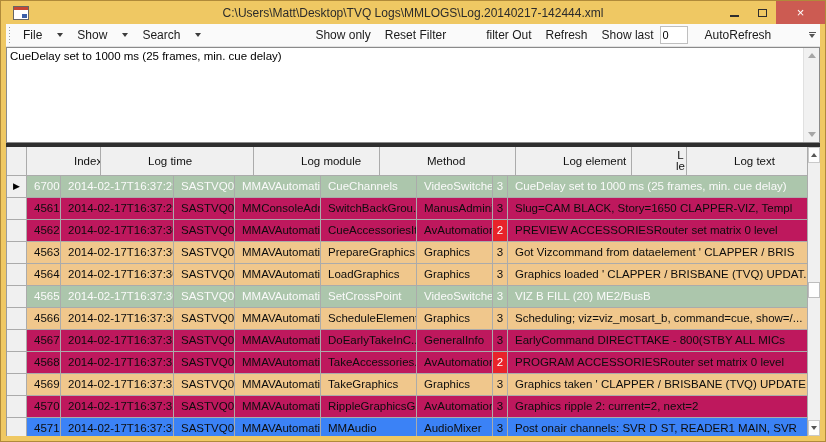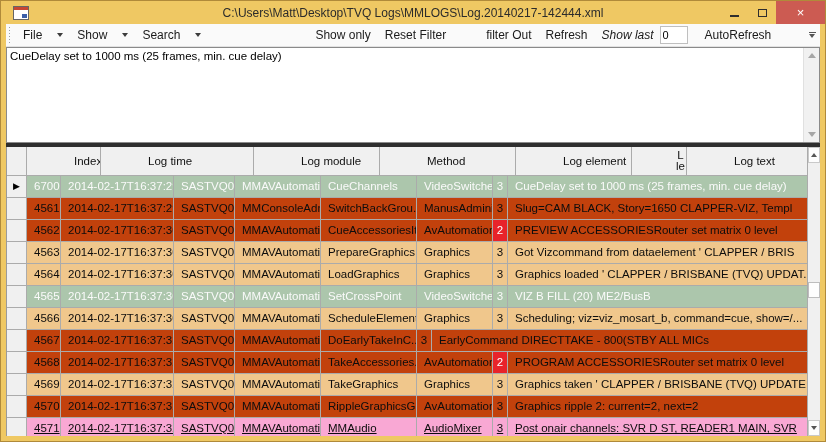--- a/index.html
+++ b/index.html
@@ -44,32 +44,32 @@
   .tri-up{width:0;height:0;border-left:4px solid transparent;border-right:4px solid transparent;border-bottom:5px solid #A6A6A6;}
   .tri-down{width:0;height:0;border-left:4px solid transparent;border-right:4px solid transparent;border-top:5px solid #A6A6A6;}
 
   .splitter{height:4px;flex:none;background:#2E2E2E;}
 
   
   .grid{flex:1;display:flex;overflow:hidden;background:#fff;border-left:1px solid #9a9a9a;box-sizing:border-box;}
   .grid-main{flex:1;display:flex;flex-direction:column;overflow:hidden;}
   .grid-header{display:flex;height:28px;flex:none;background:#F0F0F0;border-bottom:1px solid #ABABAB;font-size:11.5px;color:#111;gap:40px;}
   .gh-cell{box-sizing:border-box;border-right:1px solid #ABABAB;display:flex;align-items:center;padding-left:7px;overflow:hidden;white-space:nowrap;flex:none;}
-  .grid-row{display:flex;height:21px;flex:none;border-bottom:1px solid #ABABAB;background:#c2410c;font-size:11.5px;color:#0d0d0d;}
+  .grid-row{display:flex;height:21px;flex:none;border-bottom:1px solid #ABABAB;background:#be185d;font-size:11.5px;color:#0d0d0d;}
   .cell{box-sizing:border-box;border-right:1px solid #ABABAB;line-height:20px;padding-left:7px;white-space:nowrap;overflow:hidden;flex:none;}
   .rowhdr{width:20px;flex:none;box-sizing:border-box;background:#F0F0F0;border-right:1px solid #ABABAB;display:flex;align-items:center;justify-content:center;}
   .cur-arrow{font-size:9px;color:#000;line-height:1;}
   .c-index{width:34px;}  .c-time{width:113px;} .c-host{width:61px;}
   .c-module{width:86px;} .c-method{width:96px;} .c-element{width:76px;}
   .c-level{width:15px;padding-left:0;text-align:center;}
   .c-text{flex:1;width:auto;border-right:none;}
   .gh-level{white-space:normal;line-height:11px;padding:3px 0 0 3px;align-items:flex-start;}
   .r-selected{background:#ACC6AC;color:#FAFAFA;}
   .r-orange{background:#F0C78C;}
-  .r-gray{background:#f9a8d4;text-decoration:underline;}
+  .r-gray{background:#3b82f6;}
   .lvl-error{background:#E8232A;color:#fff;}
 
   
   .grid-scrollbar{width:13px;flex:none;background:#F0F0F0;border-left:1px solid #ABABAB;position:relative;box-sizing:border-box;}
   .gsb-up,.gsb-down{position:absolute;left:0;right:0;height:16px;background:#FDFDFD;border:1px solid #C9C9C9;box-sizing:border-box;display:flex;align-items:center;justify-content:center;}
   .gsb-up{top:0;} .gsb-down{bottom:0;}
   .gsb-thumb{position:absolute;left:0;right:0;top:135px;height:16px;background:#FDFDFD;border:1px solid #BDBDBD;box-sizing:border-box;}
   .tri-up-s{width:0;height:0;border-left:3px solid transparent;border-right:3px solid transparent;border-bottom:4px solid #555;}
   .tri-down-s{width:0;height:0;border-left:3px solid transparent;border-right:3px solid transparent;border-top:4px solid #555;}
 </style>
@@ -110,21 +110,21 @@
         <span class="caret"></span>
       </div>
       <div class="menu-item">
         <span>Search</span>
         <span class="caret"></span>
       </div>
       <div class="tool-btn tb-showonly">Show only</div>
       <div class="tool-btn">Reset Filter</div>
       <div class="tool-btn tb-filterout">filter Out</div>
       <div class="tool-btn">Refresh</div>
-      <div class="tool-btn" style="padding-right:2px;font-style:italic;">Show last</div>
+      <div class="tool-btn" style="padding-right:2px;">Show last</div>
       <input class="showlast-input" value="0" style="">
       <div class="tool-btn tb-autorefresh">AutoRefresh</div>
       <div class="overflow-btn">
           <div class="line"></div>
           <div class="tri"></div>
         </div>
     </div>
 
     <div class="detail-panel">
       <div class="detail-text">CueDelay set to 1000 ms (25 frames, min. cue delay)</div>
@@ -232,20 +232,21 @@
               <div class="cell c-level">3</div>
               <div class="cell c-text">Scheduling; viz=viz_mosart_b, command=cue, show=/...</div>
             </div>
             <div class="grid-row r-white">
               <div class="rowhdr"></div>
               <div class="cell c-index">4567</div>
               <div class="cell c-time">2014-02-17T16:37:32...</div>
               <div class="cell c-host">SASTVQ01</div>
               <div class="cell c-module">MMAVAutomation</div>
               <div class="cell c-method">DoEarlyTakeInC...</div>
+              <div class="cell c-element">GeneralInfo</div>
               <div class="cell c-level">3</div>
               <div class="cell c-text">EarlyCommand DIRECTTAKE - 800(STBY ALL MICs</div>
             </div>
             <div class="grid-row r-white">
               <div class="rowhdr"></div>
               <div class="cell c-index">4568</div>
               <div class="cell c-time">2014-02-17T16:37:32...</div>
               <div class="cell c-host">SASTVQ01</div>
               <div class="cell c-module">MMAVAutomation</div>
               <div class="cell c-method">TakeAccessories...</div>

